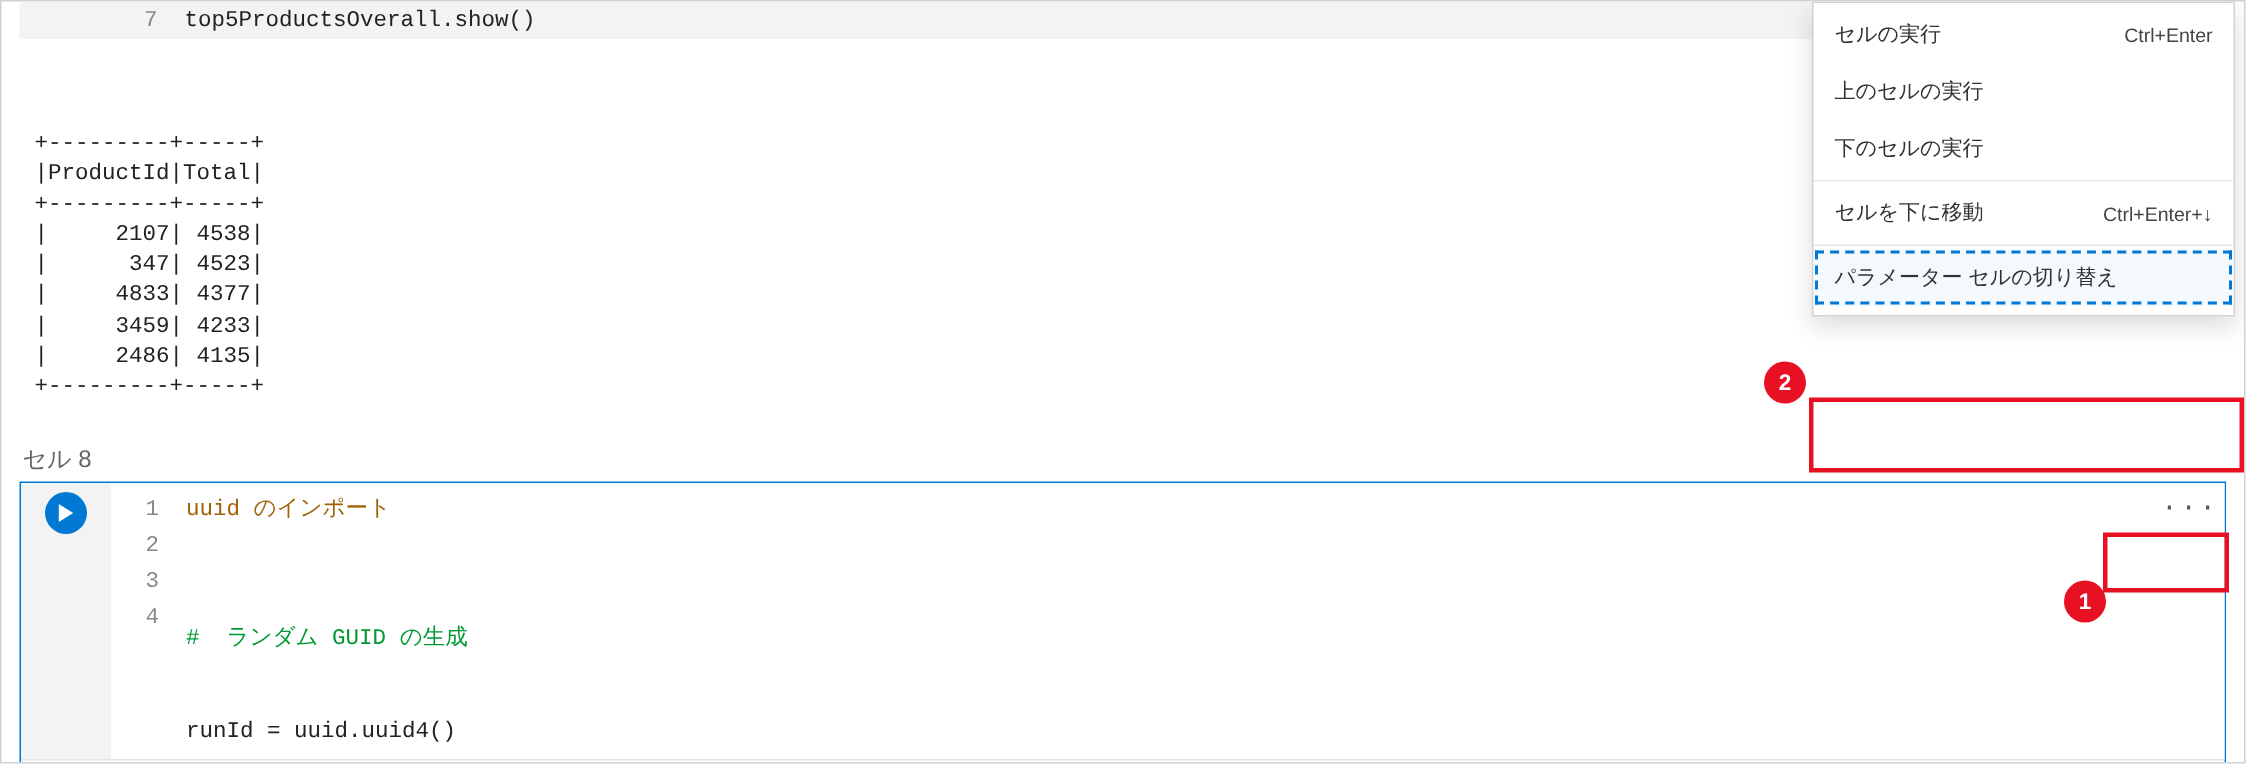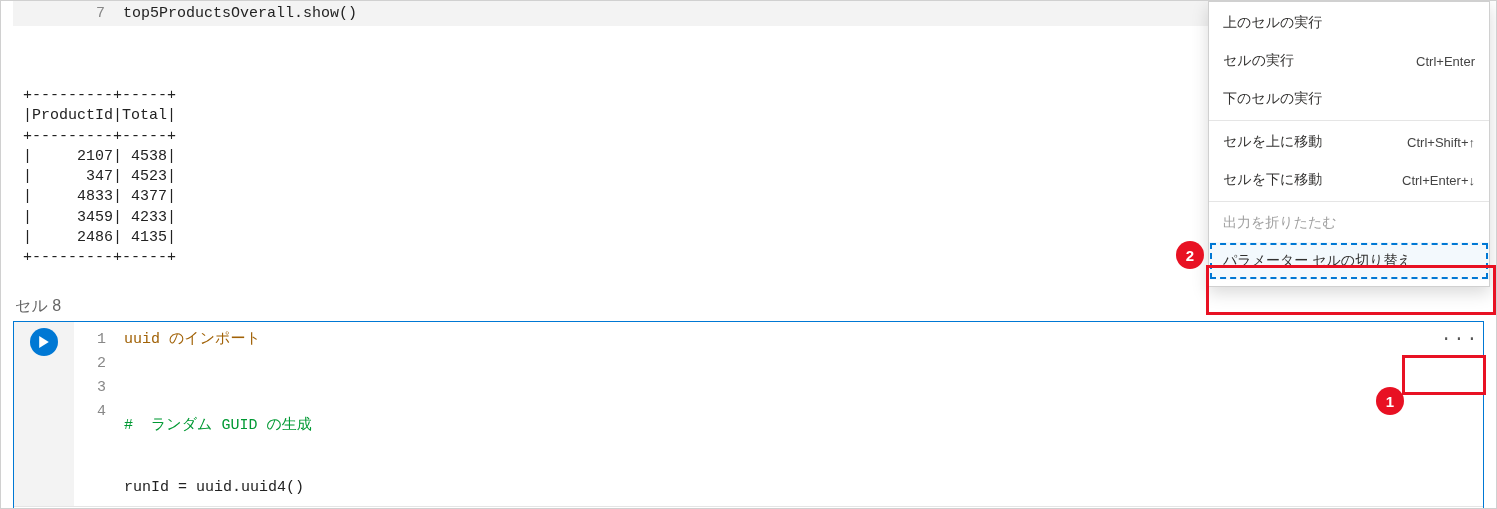--- a/index.html
+++ b/index.html
@@ -232,38 +232,31 @@
   <div class="collapse-bar">︿</div>
 </div>
 
 <div class="callout-more"></div>
 <div class="badge badge1">1</div>
 <div class="callout-param"></div>
 <div class="badge badge2">2</div>
 
 <div class="ctx-menu" id="ctx">
     <div class="ctx-item">
-      <span>上のセルの実行</span>
-    </div>
-    <div class="ctx-item">
       <span>セルの実行</span>
       <span class="shortcut">Ctrl+Enter</span>
     </div>
     <div class="ctx-item">
+      <span>上のセルの実行</span>
+    </div>
+    <div class="ctx-item">
       <span>下のセルの実行</span>
     </div>
     <div class="ctx-sep"></div>
-    <div class="ctx-item">
-      <span>セルを上に移動</span>
-      <span class="shortcut">Ctrl+Shift+↑</span>
-    </div>
     <div class="ctx-item">
       <span>セルを下に移動</span>
       <span class="shortcut">Ctrl+Enter+↓</span>
     </div>
     <div class="ctx-sep"></div>
-    <div class="ctx-item disabled">
-      <span>出力を折りたたむ</span>
-    </div>
     <div class="ctx-item selected">
       <span>パラメーター セルの切り替え</span>
     </div>
   </div>
 
 </body></html>

